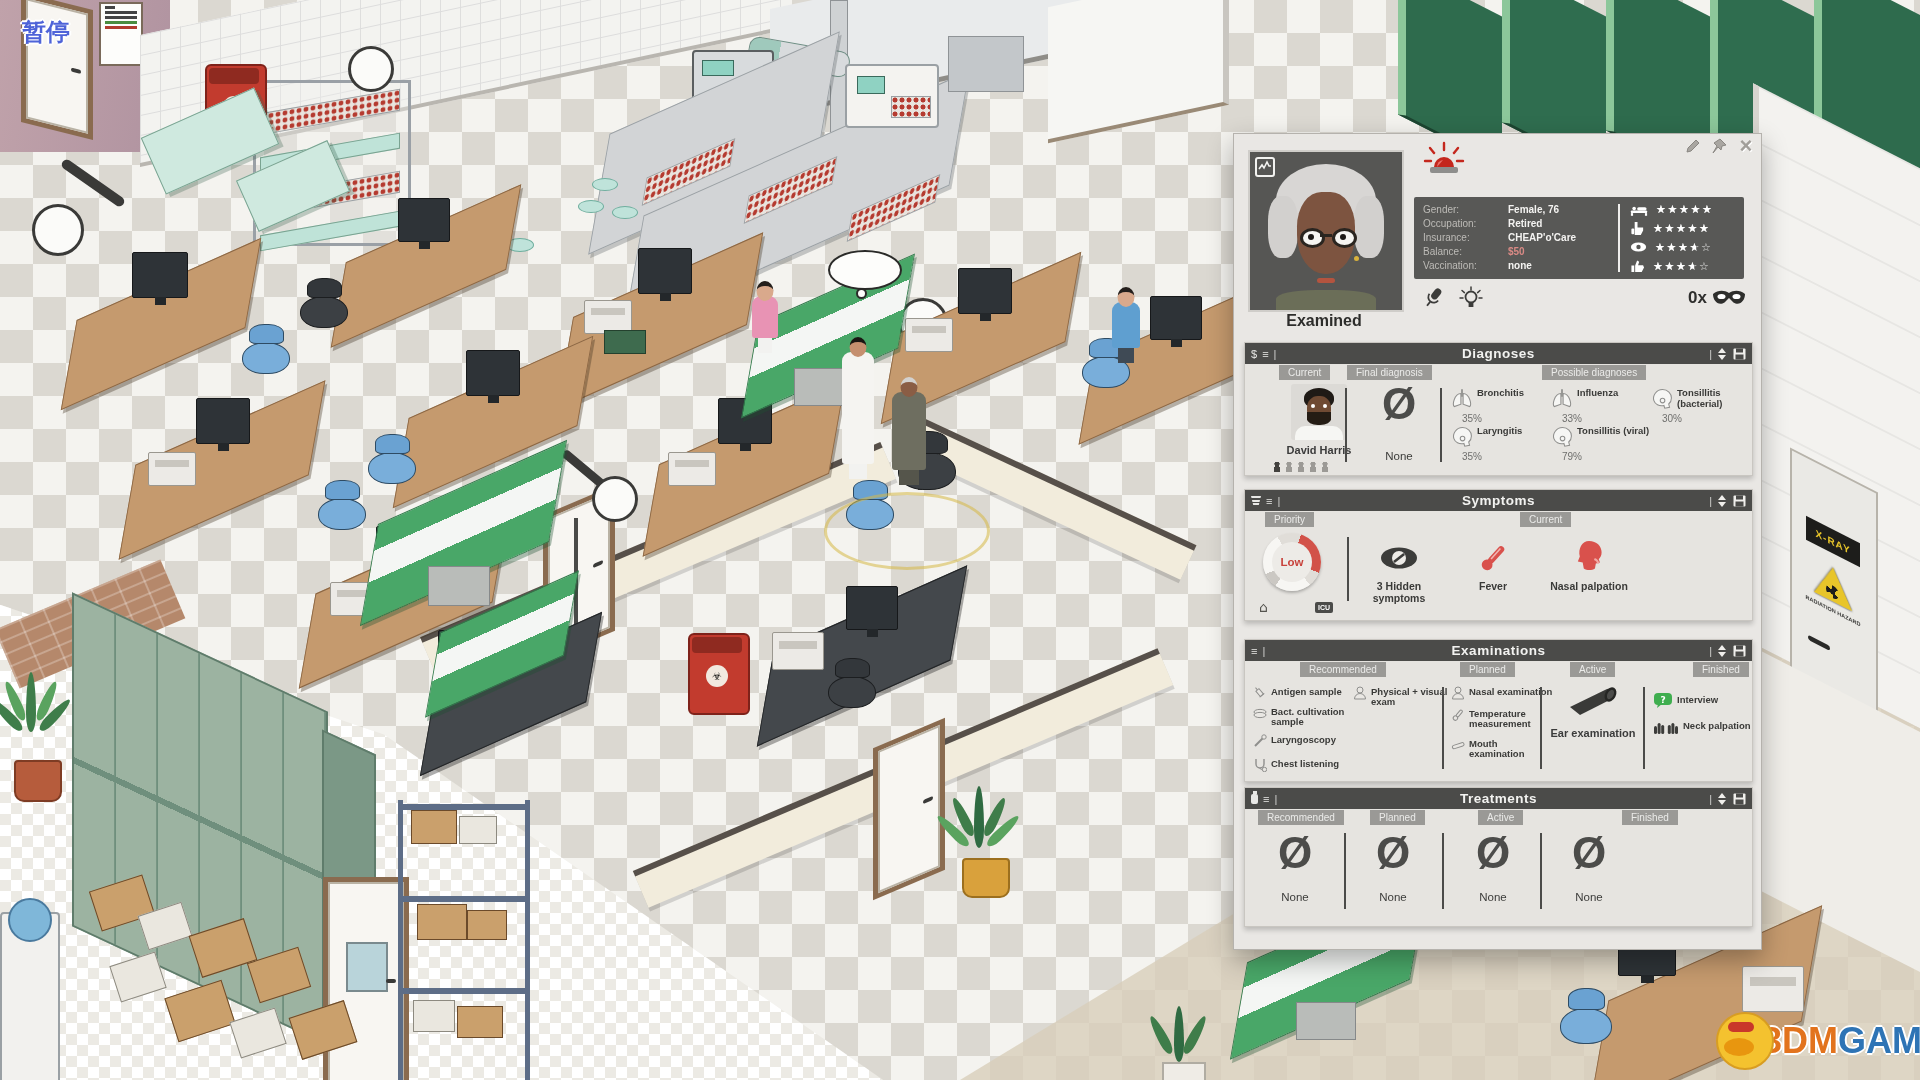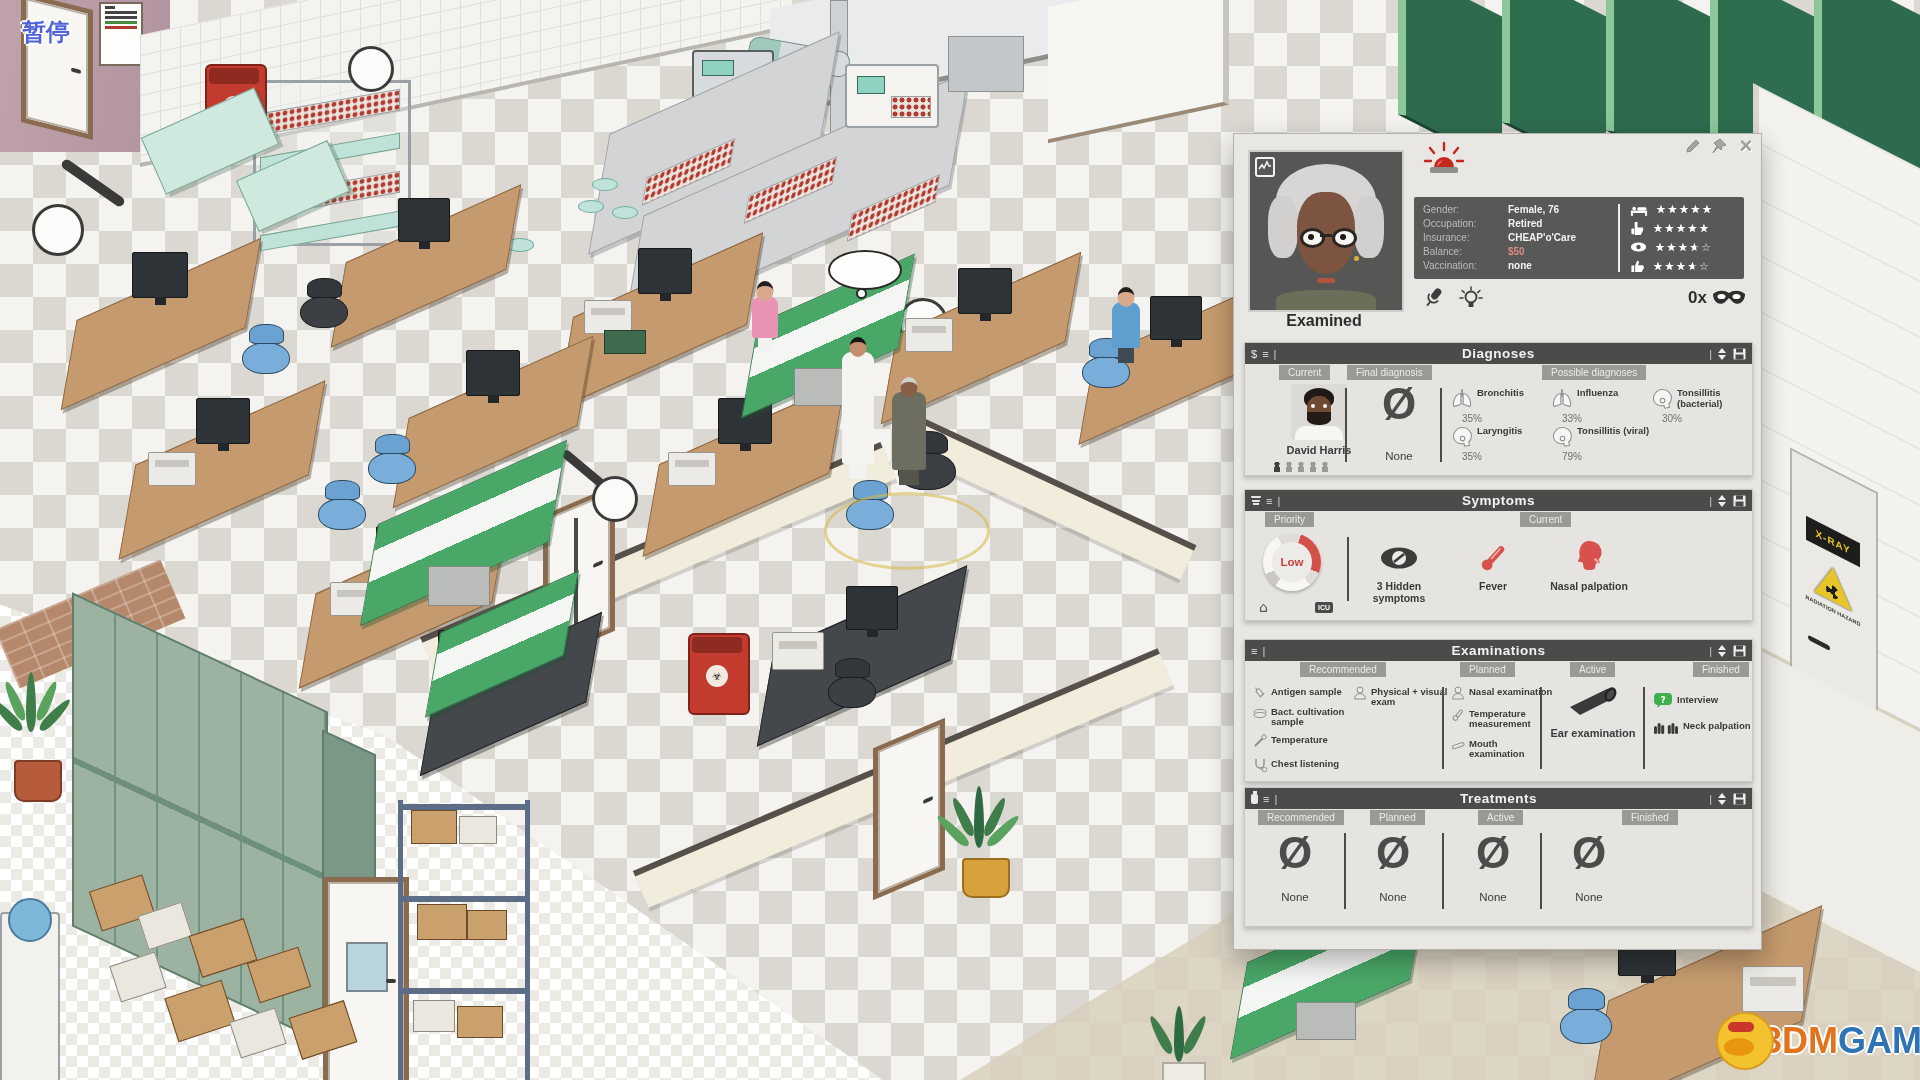--- a/index.html
+++ b/index.html
@@ -727,21 +727,21 @@
               <ellipse cx="7" cy="6" rx="6" ry="2.6" fill="#e9e7e3" stroke="#8f8f8d"></ellipse>
               <ellipse cx="7" cy="9" rx="6" ry="2.6" fill="#e9e7e3" stroke="#8f8f8d"></ellipse>
             </svg></span>
         <span>Bact. cultivation sample</span>
       </div>
       <div class="exi" style="left:8px;top:74px;width:92px">
         <span class="ic"><svg width="14" height="14" viewBox="0 0 14 14">
               <line x1="2" y1="12" x2="10" y2="4" stroke="#8f8f8d" stroke-width="2"></line>
               <circle cx="11" cy="3" r="2.2" fill="#e9e7e3" stroke="#8f8f8d"></circle>
             </svg></span>
-        <span>Temperature</span>
+        <span>Laryngoscopy</span>
       </div>
       <div class="exi" style="left:8px;top:98px;width:92px">
         <span class="ic"><svg width="14" height="14" viewBox="0 0 14 14">
               <path d="M3 1v5a4 4 0 0 0 8 0V1" fill="none" stroke="#8f8f8d" stroke-width="1.4"></path>
               <circle cx="11.5" cy="11.5" r="2.2" fill="#e9e7e3" stroke="#8f8f8d"></circle>
               <path d="M7 10c0 1.5 2 1.5 2.4 1.5" fill="none" stroke="#8f8f8d"></path>
             </svg></span>
         <span>Chest listening</span>
       </div>
       <div class="exi" style="left:108px;top:26px;width:86px">

